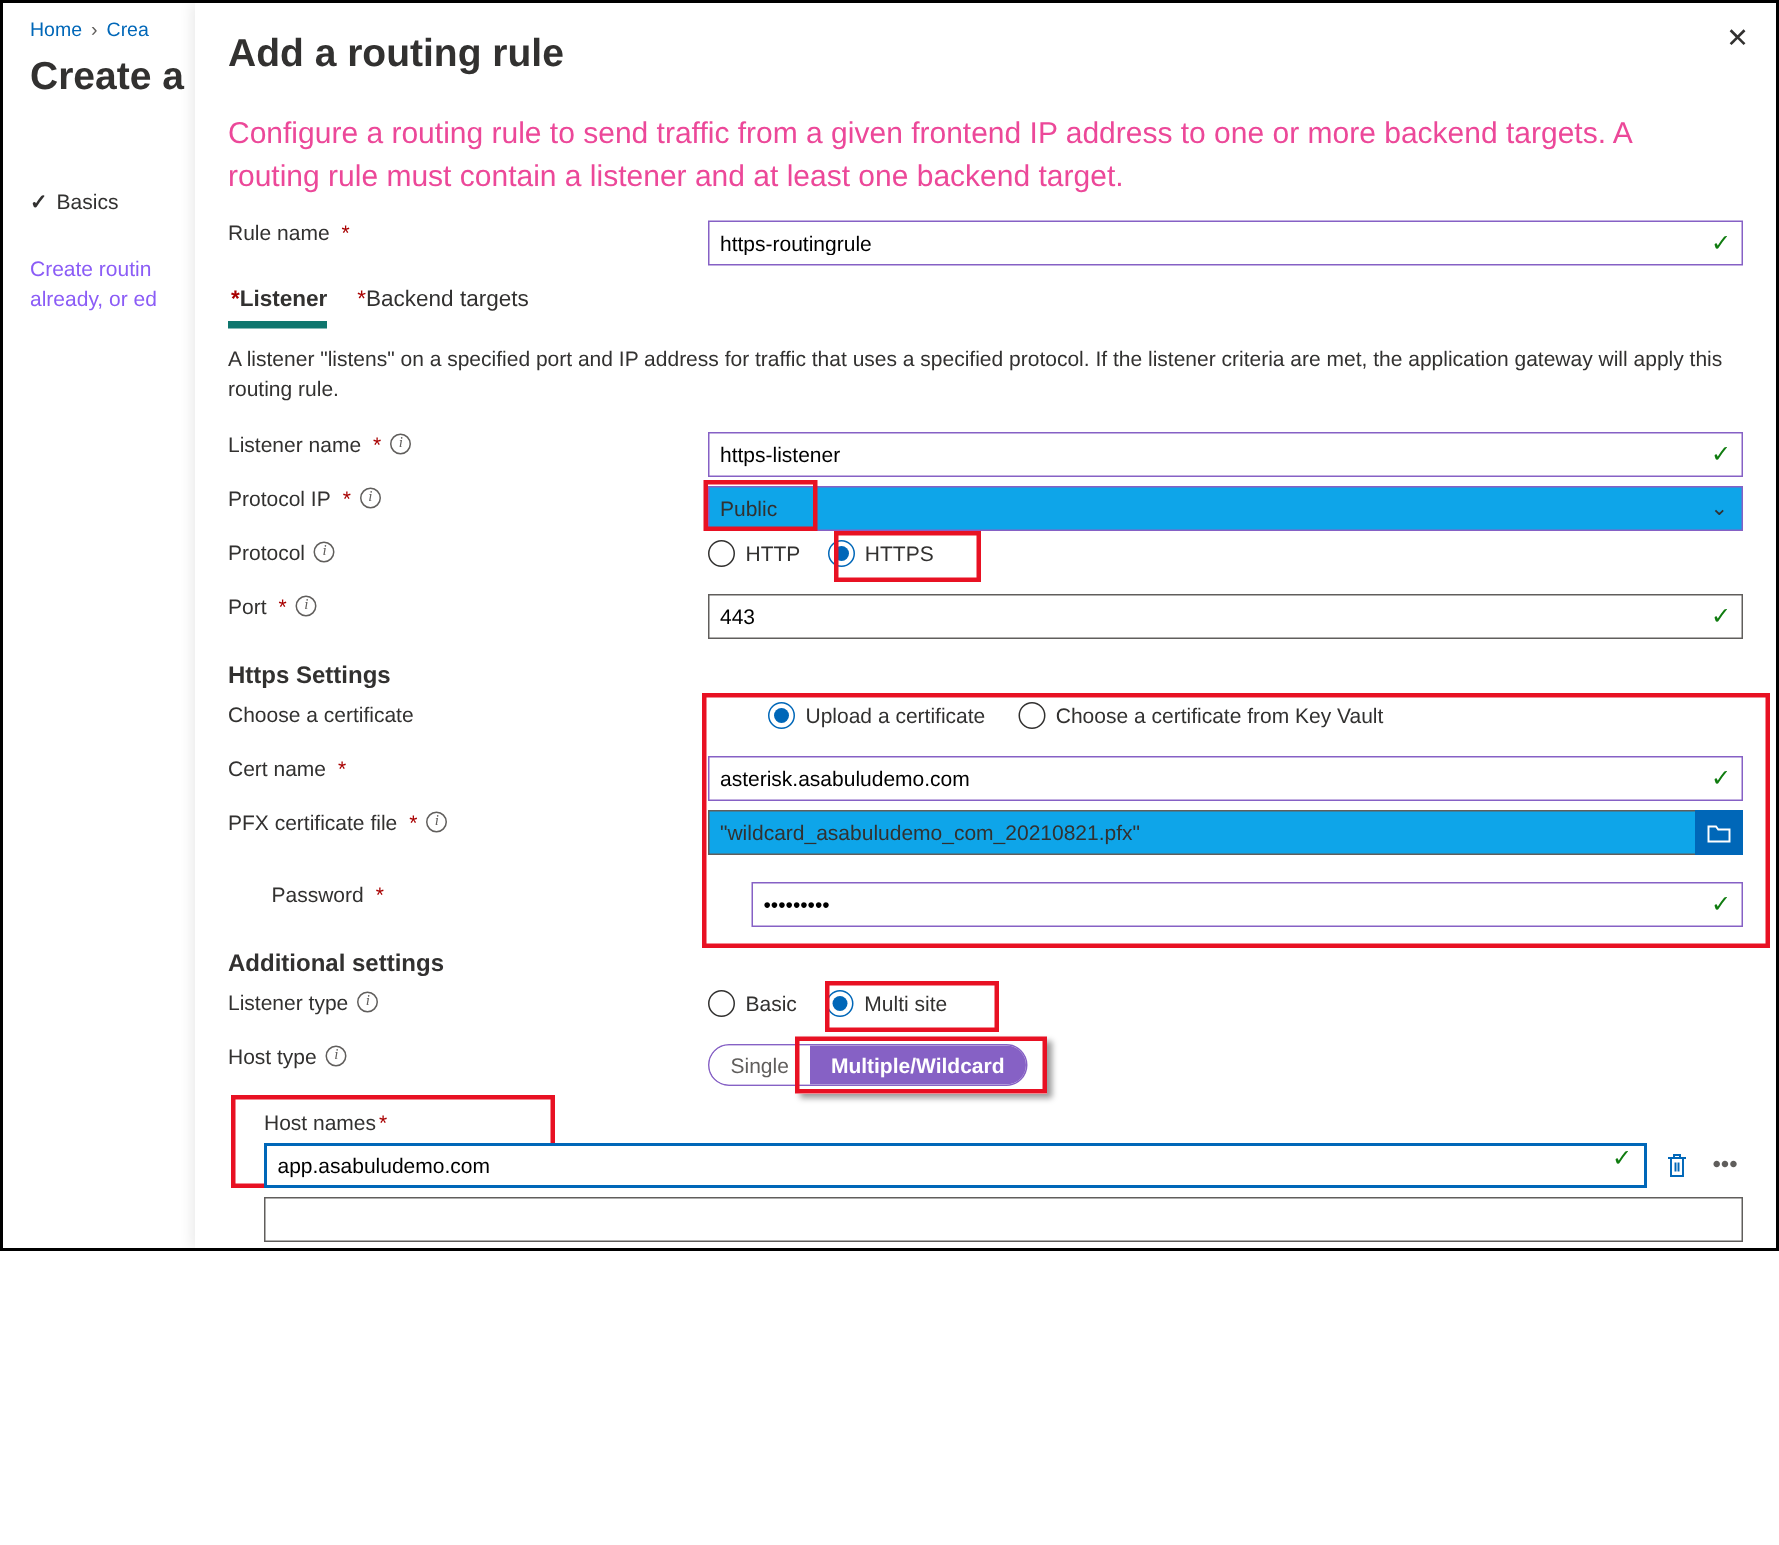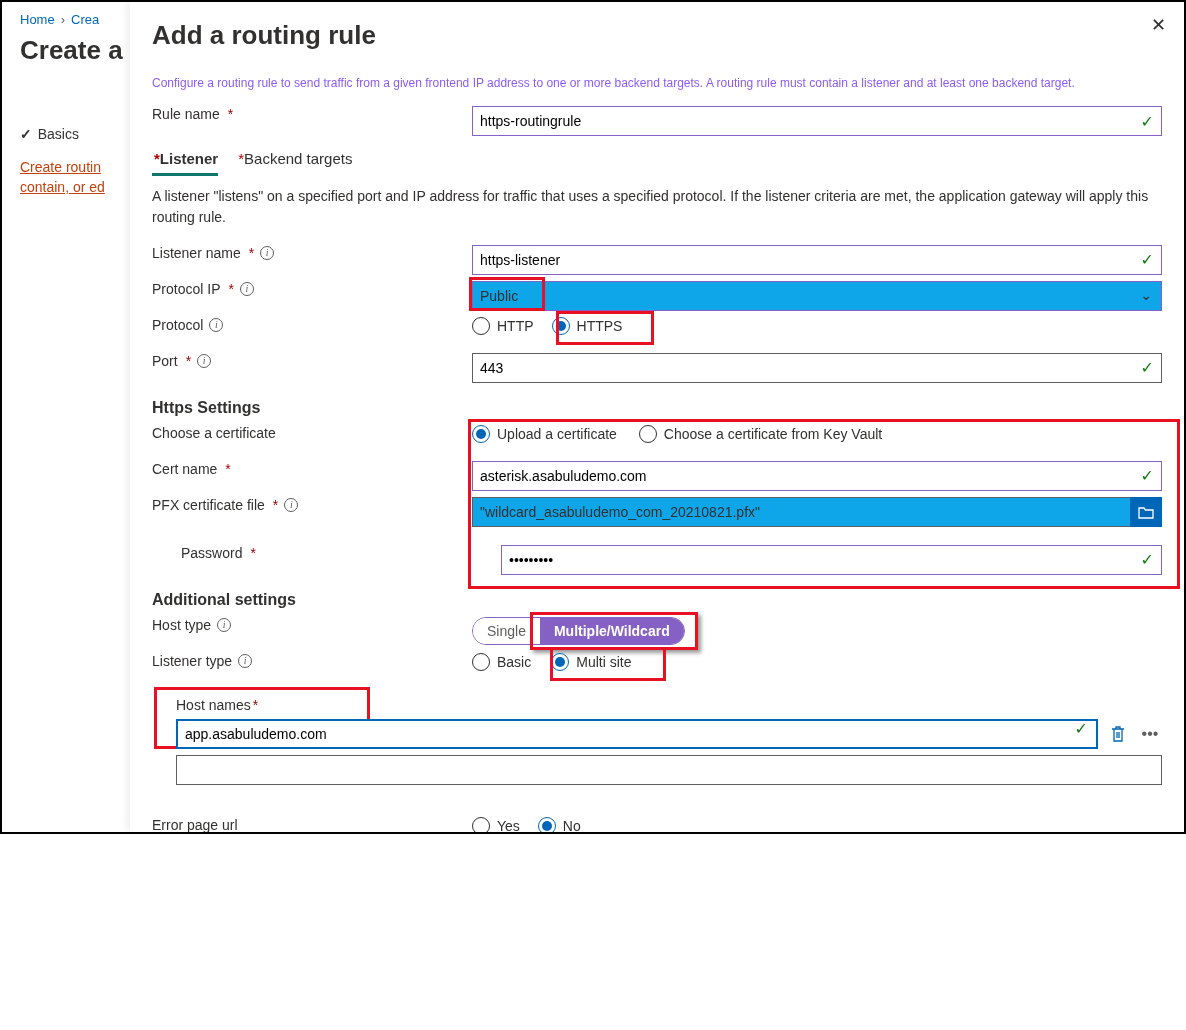--- a/index.html
+++ b/index.html
@@ -7,31 +7,31 @@
   .frame { border: 2px solid #000; width: 1186px; height: 834px; position: relative; overflow: hidden; }
 
   
   .bg { position: absolute; left: 0; top: 0; width: 100%; padding: 10px 18px; }
   .breadcrumb { font-size: 13px; color: #605e5c; display:flex; align-items:center; gap:6px; }
   .breadcrumb a { color: #0067b8; text-decoration: none; }
   .bg-title { font-size: 26px; font-weight: 600; margin-top: 8px; }
   .steps { margin-top: 60px; font-size: 14px; }
   .steps .step { display:flex; align-items:center; gap:6px; }
   .steps .step .chk::before { content:"✓"; font-weight:600; }
-  .bg-blurb { margin-top: 16px; font-size: 14px; color: #c2410c; line-height: 1.4; max-width: 120px; text-decoration: underline; }
+  .bg-blurb { margin-top: 28px; font-size: 14px; color: #8b5cf6; line-height: 1.4; max-width: 120px; }
 
   
   .panel {
     position: absolute; top: 0; left: 128px; right: 0; bottom: 0;
     background: #fff; padding: 14px 22px 10px 22px; overflow: hidden;
     box-shadow: -3px 0 8px rgba(0,0,0,0.08);
   }
   .panel-title { font-size: 26px; font-weight: 600; margin: 4px 0 24px 0; }
   .close-btn { position: absolute; top: 14px; right: 18px; cursor: pointer; font-size: 18px; line-height: 1; }
-  .intro { font-size: 12px; color: #8b5cf6; margin-bottom: 14px; line-height: 1.45; max-width: 1000px; }
+  .intro { font-size: 20px; color: #ec4899; margin-bottom: 14px; line-height: 1.45; max-width: 1000px; }
 
   .row { display:flex; align-items:flex-start; margin: 6px 0; min-height: 30px; }
   .label-col { width: 320px; font-size: 14px; display:flex; align-items:center; gap:6px; }
   .req { color: #a80000; margin-left: 2px; }
   .info { width:14px; height:14px; border:1px solid #605e5c; border-radius:50%; display:inline-flex; align-items:center; justify-content:center; font-size:10px; color:#605e5c; cursor:help; }
   .info::before { content:"i"; font-style: italic; font-family: Georgia, serif; }
   .field-col { flex: 1; display:flex; align-items:center; gap:14px; position:relative; }
 
   .text-input {
     width: 100%; height: 30px; padding: 4px 30px 4px 7px;
@@ -42,21 +42,21 @@
   .valid-mark { position:absolute; right:8px; color:#107c10; font-size:16px; pointer-events:none; }
 
   .select { position:relative; width:100%; }
   .select .text-input { cursor:pointer; }
   .select .chev { position:absolute; right:10px; top:6px; font-size:14px; color:#323130; pointer-events:none; }
 
   
   .tabs { display:flex; gap:18px; margin: 14px 0 6px 0; font-size:15px; }
   .tab { padding-bottom: 6px; cursor:pointer; }
   .tab .req { font-size:15px; }
-  .tab.active { font-weight:600; border-bottom: 3px solid #0f766e; }
+  .tab.active { font-weight:600; border-bottom: 5px solid #0f766e; }
 
   .subdesc { font-size:14px; color:#323130; margin: 10px 0 18px 0; line-height:1.45; }
 
   .section-h { font-size:16px; font-weight:600; margin: 16px 0 8px 0; }
 
   
   .radio { display:inline-flex; align-items:center; gap:7px; cursor:pointer; font-size:14px; }
   .radio .r { width:18px; height:18px; border:1px solid #323130; border-radius:50%; display:inline-flex; align-items:center; justify-content:center; background:#fff; }
   .radio.checked .r { border-color:#0067b8; }
   .radio.checked .r::after { content:""; width:10px; height:10px; background:#0067b8; border-radius:50%; }
@@ -100,21 +100,21 @@
     </div>
     <div class="bg-title">Create a</div>
     <div class="steps">
       <div class="step">
         <span class="chk"></span>
         <span>Basics</span>
       </div>
     </div>
     <div class="bg-blurb">
       <div>Create routin</div>
-      <div>contain, or ed</div>
+      <div>already, or ed</div>
     </div>
   </div>
 
   <div class="panel">
     <div class="close-btn">✕</div>
     <div class="panel-title">Add a routing rule</div>
 
     <div class="intro">Configure a routing rule to send traffic from a given frontend IP address to one or more backend targets. A routing rule must contain a listener and at least one backend target.</div>
 
     <div class="row">
@@ -201,21 +201,21 @@
     <div class="section-h">Https Settings</div>
 
     <div style="position:relative;">
 
       <div class="hl" style="left:316px; top:-6px; width:712px; height:170px;"></div>
 
       <div class="row">
         <div class="label-col">
           <span>Choose a certificate</span>
         </div>
-        <div class="field-col" style="gap:22px;">
+        <div class="field-col" style="gap:22px;padding-left:40px;">
           <label class="radio checked">
             <span class="r"></span>
               <span>Upload a certificate</span>
           </label>
           <label class="radio">
             <span class="r"></span>
               <span>Choose a certificate from Key Vault</span>
           </label>
         </div>
       </div>
@@ -256,49 +256,49 @@
         </div>
         <div class="field-col">
           <input class="text-input purple" value="•••••••••" style="">
           <span class="valid-mark">✓</span>
         </div>
       </div>
     </div>
 
     <div class="section-h">Additional settings</div>
 
+    <div class="row">
+      <div class="label-col">
+        <span>Listener type</span>
+        <span class="info"></span>
+      </div>
+      <div class="field-col" style="gap:20px; position:relative;">
+        <label class="radio">
+          <span class="r"></span>
+            <span>Basic</span>
+        </label>
+        <label class="radio checked">
+          <span class="r"></span>
+            <span>Multi site</span>
+        </label>
+        <div class="hl" style="left:78px; top:-6px; width:116px; height:34px;"></div>
+      </div>
+    </div>
+
     <div class="row" style="margin-top:6px;">
       <div class="label-col">
         <span>Host type</span>
         <span class="info"></span>
       </div>
       <div class="field-col" style="position:relative;">
         <div class="segmented">
           <div class="seg">Single</div>
           <div class="seg active">Multiple/Wildcard</div>
         </div>
         <div class="hl" style="left:58px; top:-5px; width:168px; height:38px; box-shadow: 3px 3px 4px rgba(0,0,0,0.4);"></div>
-      </div>
-    </div>
-
-    <div class="row">
-      <div class="label-col">
-        <span>Listener type</span>
-        <span class="info"></span>
-      </div>
-      <div class="field-col" style="gap:20px; position:relative;">
-        <label class="radio">
-          <span class="r"></span>
-            <span>Basic</span>
-        </label>
-        <label class="radio checked">
-          <span class="r"></span>
-            <span>Multi site</span>
-        </label>
-        <div class="hl" style="left:78px; top:-6px; width:116px; height:34px;"></div>
       </div>
     </div>
 
     <div class="indent-label">
       <span>Host names</span><span class="req">*</span>
     </div>
     <div class="hostnames" style="position:relative;">
       <div class="hl" style="left:-22px; top:-32px; width:216px; height:62px;"></div>
       <div class="host-row">
         <div class="host-input-wrap">

